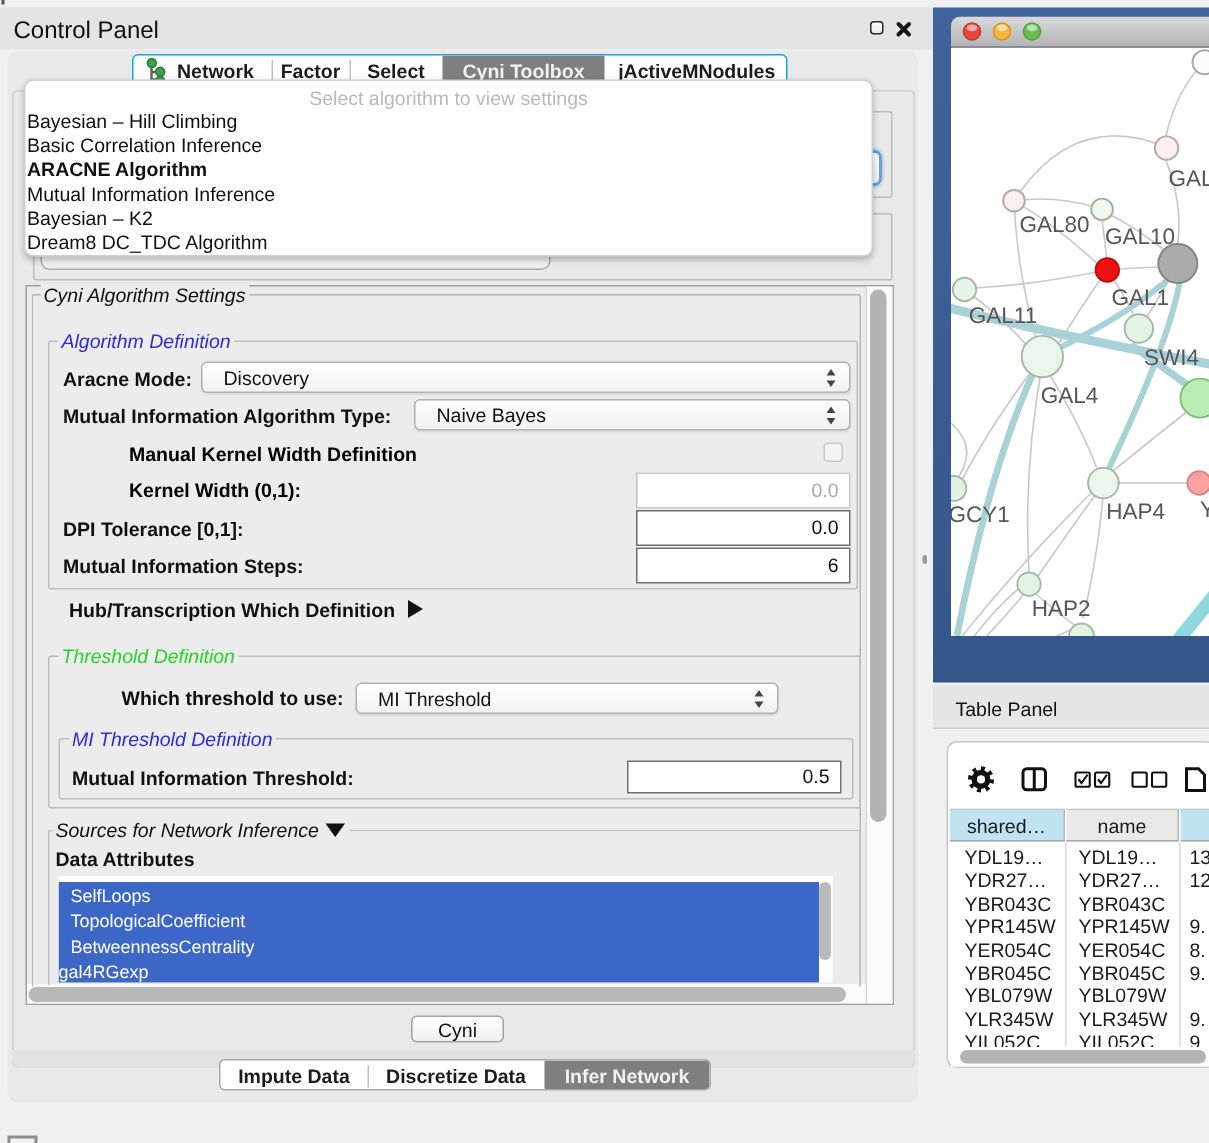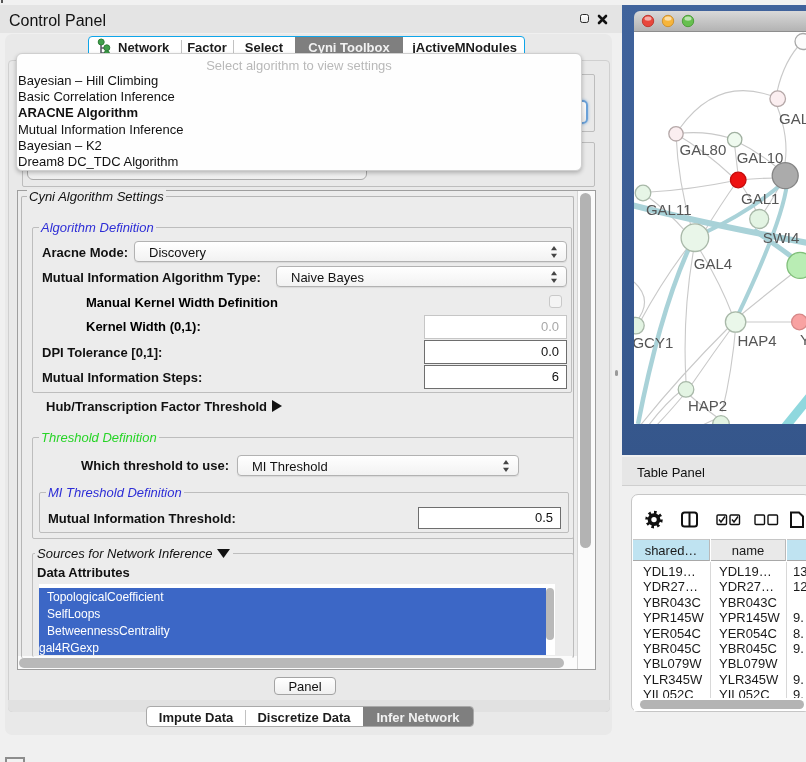--- a/index.html
+++ b/index.html
@@ -95,21 +95,21 @@
 
   <div class="abs lbl b gray" style="left:42px;top:319px;">Kernel Width (0,1):</div>
   <div class="tfield gray" style="left:424px;top:315px;width:143px;height:24px;border:1px solid #c6c6c6;line-height:22px;">0.0</div>
 
   <div class="abs lbl b" style="left:42px;top:345px;">DPI Tolerance [0,1]:</div>
   <div class="tfield" style="left:424px;top:340px;width:143px;height:24px;border:1px solid #6e6e6e;line-height:22px;">0.0</div>
 
   <div class="abs lbl b" style="left:42px;top:370px;">Mutual Information Steps:</div>
   <div class="tfield" style="left:424px;top:365px;width:143px;height:24px;border:1px solid #6e6e6e;line-height:22px;">6</div>
 
-  <div class="abs lbl b" style="left:46px;top:399px;">Hub/Transcription Factor Threshold</div>
+  <div class="abs lbl b" style="left:46px;top:399px;">Hub/Transcription Which Definition</div>
   <svg class="abs" style="left:271px;top:399px;" width="12" height="14" viewBox="0 0 12 14">
       <path d="M1 1 L11 7 L1 13 Z" fill="#111"></path>
     </svg>
 
   <div class="grp" style="left:32px;top:437px;width:542px;height:102px;border-color:#bdbdbd;">
     <div class="gt" style="color:#27d427;">Threshold Definition</div>
   </div>
   <div class="abs lbl b" style="left:81px;top:458px;">Which threshold to use:</div>
   <div class="combo" style="left:237px;top:455px;width:282px;height:21px;text-align:right;">
       <span class="ct">MI Threshold</span>
@@ -127,29 +127,29 @@
 
   <div class="grp" style="left:32px;top:553px;width:542px;height:104px;border-color:#bdbdbd;border-bottom:none;">
     <div class="gt" style="color:#111;left:2px;">Sources for Network Inference <svg width="15" height="11" viewBox="0 0 15 11" style="vertical-align:-1px;">
           <path d="M1 1 L14 1 L7.5 10 Z" fill="#111"></path>
         </svg></div>
   </div>
   <div class="abs lbl b" style="left:37px;top:565px;">Data Attributes</div>
 
   <div class="abs" style="left:39px;top:584px;width:516px;height:71px;background:#fff;overflow:hidden;">
     <div class="abs" style="left:0;top:4px;width:507px;height:70px;background:#3c67c6;color:#fff;font-size:12px;">
+      <div style="padding:1px 0 0 8px;height:17px;line-height:16px;">SelfLoops</div>
       <div style="padding:1px 0 0 8px;height:17px;line-height:16px;">TopologicalCoefficient</div>
-      <div style="padding:1px 0 0 8px;height:17px;line-height:16px;">SelfLoops</div>
       <div style="padding:1px 0 0 8px;height:17px;line-height:16px;">BetweennessCentrality</div>
       <div style="padding:1px 0 0 0;height:17px;line-height:16px;">gal4RGexp</div>
     </div>
     <div class="abs" style="left:507px;top:4px;width:8px;height:52px;background:#b9b9b9;border-radius:4px;"></div>
   </div>
 
-  <div class="abs" style="left:274px;top:677px;width:62px;height:18px;background:linear-gradient(#ffffff,#f0f0f0);border:1px solid #a3a3a3;border-radius:4px;font-size:13px;color:#111;text-align:center;line-height:17px;">Panel</div>
+  <div class="abs" style="left:274px;top:677px;width:62px;height:18px;background:linear-gradient(#ffffff,#f0f0f0);border:1px solid #a3a3a3;border-radius:4px;font-size:13px;color:#111;text-align:center;line-height:17px;">Cyni</div>
 
   <div class="abs" style="left:8px;top:700px;width:602px;height:12px;background:#e1e1e1;border-radius:0 0 5px 5px;"></div>
   <div id="btabs" class="abs" style="left:146px;top:706px;width:328px;height:21px;background:#fff;border:1px solid #a9a9a9;border-radius:4px;overflow:hidden;font-size:13px;font-weight:bold;color:#1c1c1c;">
     <div class="abs" style="left:0;top:0;width:98px;height:21px;line-height:21px;text-align:center;">Impute Data</div>
     <div class="abs" style="left:98px;top:3px;width:1px;height:15px;background:#c2c2c2;"></div>
     <div class="abs" style="left:98px;top:0;width:118px;height:21px;line-height:21px;text-align:center;">Discretize Data</div>
     <div class="abs" style="left:216px;top:0;width:110px;height:21px;line-height:21px;text-align:center;background:#7f7f7f;color:#f2f2f2;">Infer Network</div>
   </div>
 
   <div class="abs" style="left:5px;top:757px;width:20px;height:10px;background:#f2f2f2;border:2px solid #8d8d8d;"></div>

